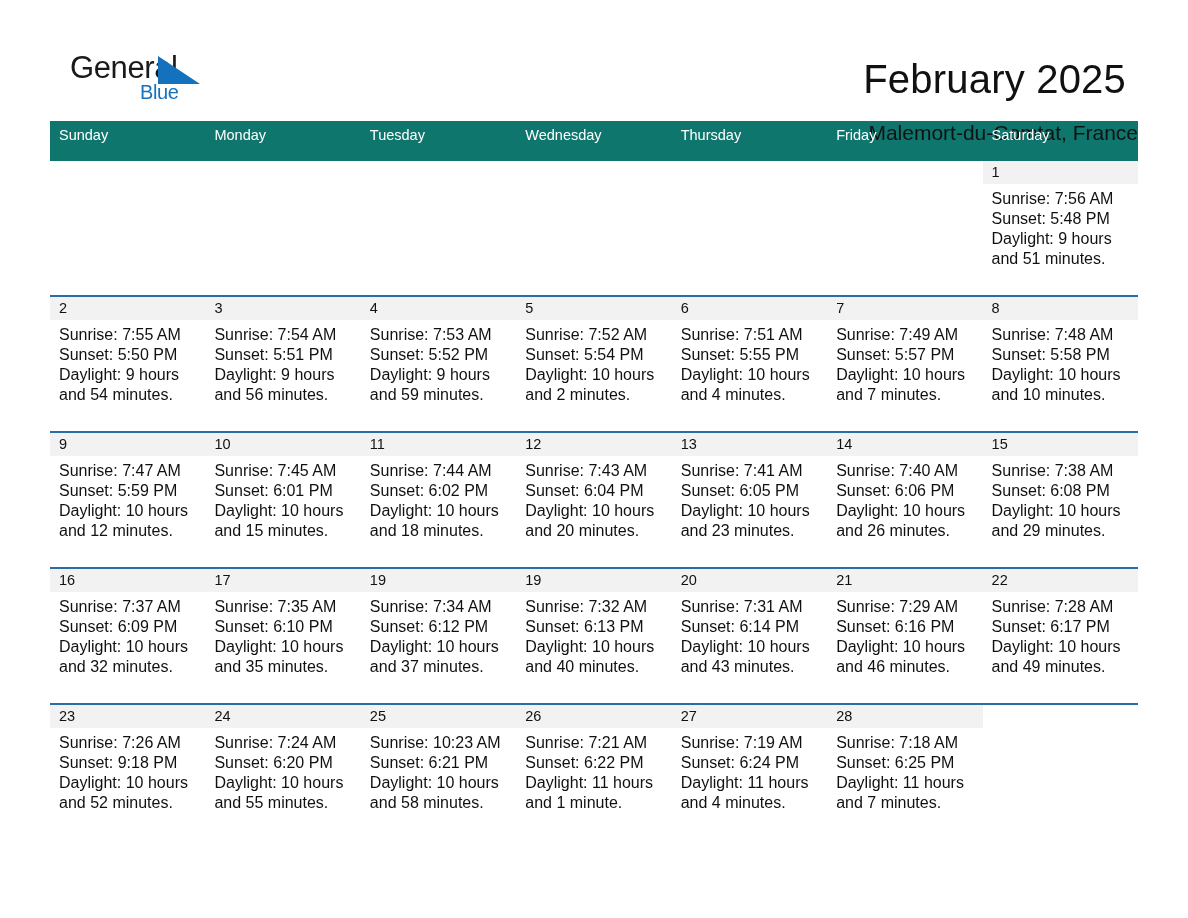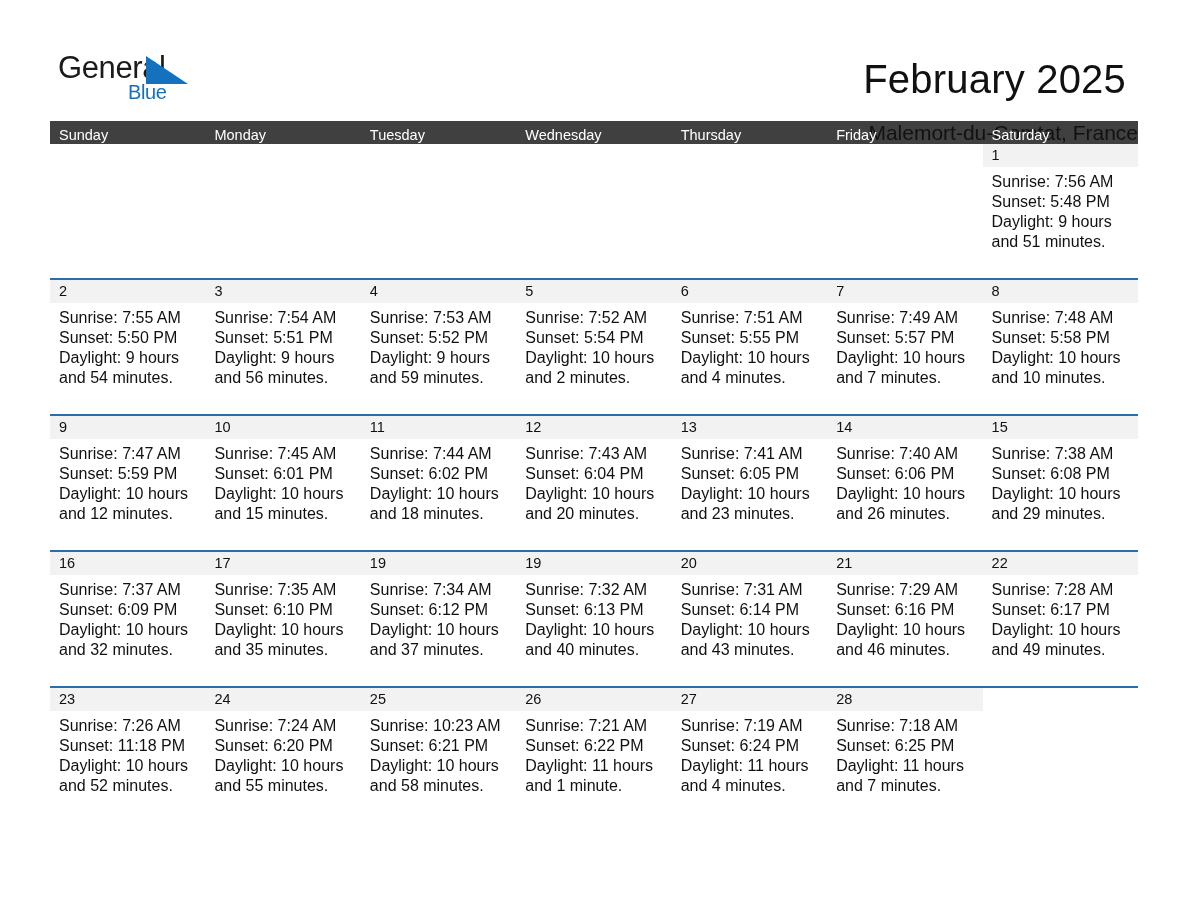--- a/index.html
+++ b/index.html
@@ -30,20 +30,21 @@
     padding-top: 44px;
     height: 104px;
     box-sizing: border-box;
   }
 
   .logo {
     position: relative;
     width: 200px;
     height: 70px;
     user-select: none;
+    margin-left: 12px;
   }
   .logo-general {
     position: absolute;
     left: 8px;
     top: 8px;
     font-size: 31px;
     letter-spacing: -0.4px;
     color: #1a1a1a;
     line-height: 1;
   }
@@ -88,22 +89,22 @@
 
   
   .calendar {
     margin-top: 17px;
     width: 1088px;
   }
 
   .weekdays {
     display: grid;
     grid-template-columns: repeat(7, 1fr);
-    background: #404040;
-    height: 23px;
+    background: #0f766e;
+    height: 40px;
   }
   .weekday {
     color: #ffffff;
     font-size: 14.5px;
     line-height: 28px;
     padding-left: 9px;
     box-sizing: border-box;
     white-space: nowrap;
   }
 
@@ -397,21 +398,21 @@
           <div>and 49 minutes.</div>
         </div>
       </div>
     </div>
 
     <div class="week">
       <div class="cell">
         <div class="daynum">23</div>
         <div class="info">
           <div>Sunrise: 7:26 AM</div>
-          <div>Sunset: 11:18 PM</div>
+          <div>Sunset: 9:18 PM</div>
           <div>Daylight: 10 hours</div>
           <div>and 52 minutes.</div>
         </div>
       </div>
       <div class="cell">
         <div class="daynum">24</div>
         <div class="info">
           <div>Sunrise: 7:24 AM</div>
           <div>Sunset: 6:20 PM</div>
           <div>Daylight: 10 hours</div>

